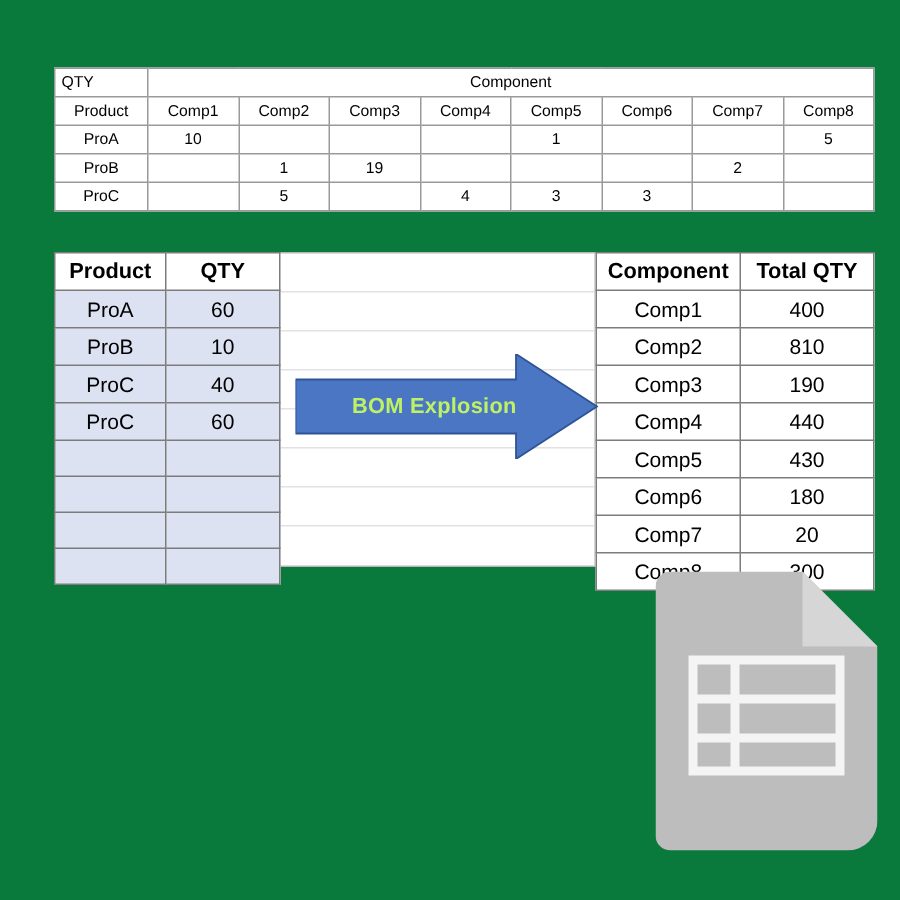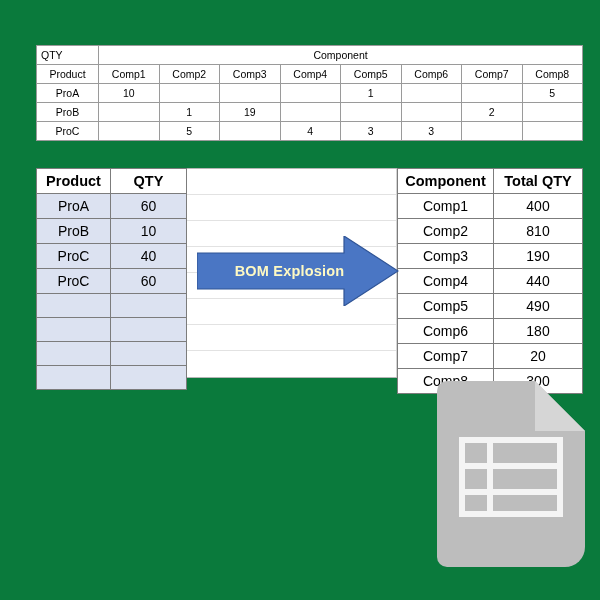--- a/index.html
+++ b/index.html
@@ -147,21 +147,21 @@
   #bom-arrow svg { display: block; }
   #arrow-label {
     position: absolute;
     left: 197px;
     top: 236px;
     width: 185px;
     height: 70px;
     display: flex;
     align-items: center;
     justify-content: center;
-    color: #fef9c3;
+    color: #bef264;
     font-size: 14.5px;
     font-weight: bold;
     letter-spacing: 0.2px;
     pointer-events: none;
   }
 
   
   #sheet-doc-icon {
     position: absolute;
     left: 437px;
@@ -316,21 +316,21 @@
     <tr>
       <td>Comp3</td>
       <td>190</td>
     </tr>
     <tr>
       <td>Comp4</td>
       <td>440</td>
     </tr>
     <tr>
       <td>Comp5</td>
-      <td>490</td>
+      <td>430</td>
     </tr>
     <tr>
       <td>Comp6</td>
       <td>180</td>
     </tr>
     <tr>
       <td>Comp7</td>
       <td>20</td>
     </tr>
     <tr>

